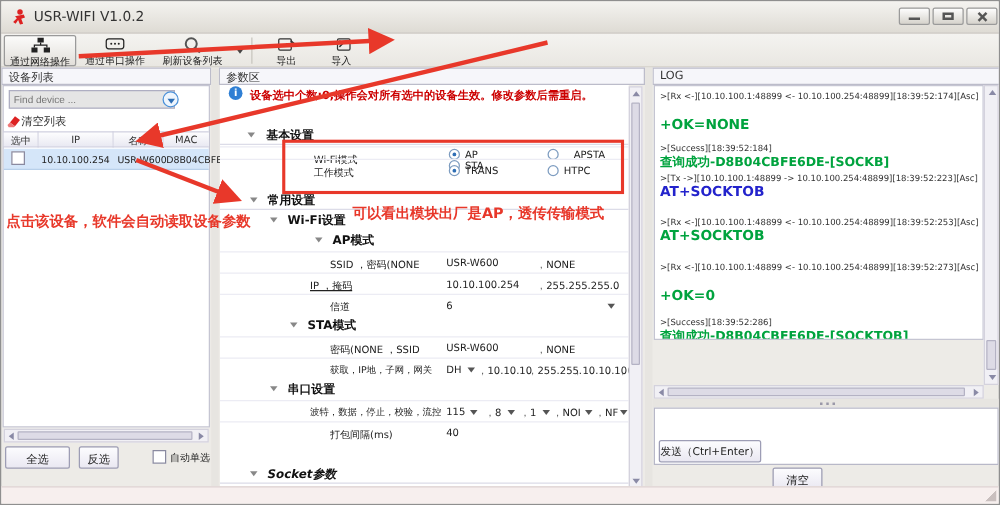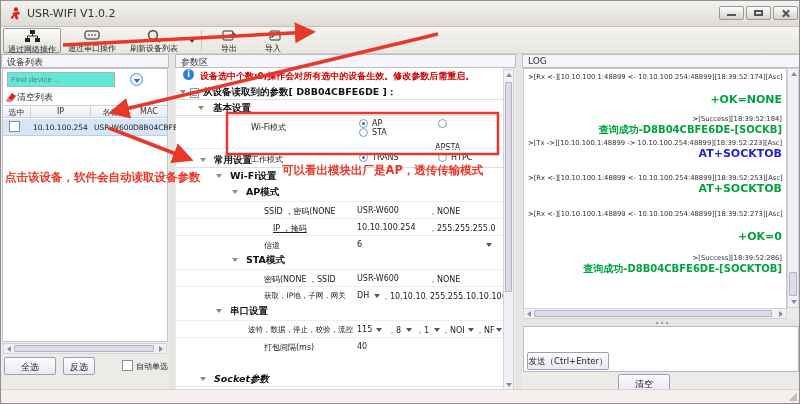--- a/index.html
+++ b/index.html
@@ -19,21 +19,21 @@
   .tbtn{position:absolute;top:1px;height:25px;text-align:center;font-size:8px;color:#222;padding-top:1px;}
   .tbtn .ticon{display:block;height:14px;margin:0 auto;}
   .tbtn.active{background:linear-gradient(#fbfbfa,#e2dfda);border:1px solid #9a9a9a;border-radius:2px;}
   .tsep{position:absolute;top:3px;width:1px;height:21px;background:#c8c5be;}
   .ddtri{display:inline-block;width:0;height:0;border-left:3px solid transparent;border-right:3px solid transparent;border-top:4px solid #444;vertical-align:middle;}
   
   .phead{position:absolute;top:53px;height:14px;background:#f6f6fa;border:1px solid #bcbcca;font-size:9px;color:#333;padding:1px 0 0 5px;}
   .vsplit{position:absolute;top:53px;bottom:14px;width:6px;background:#e7e5e1;}
   
   #leftbody{position:absolute;left:1px;top:67px;width:166px;height:274px;background:#fff;border:1px solid #c5c5d2;}
-  #finddev{position:absolute;left:4px;top:3px;width:108px;height:15px;border:1px solid #aeaec2;font-size:8px;color:#777;padding:1px 3px;background:#5eead4;}
+  #finddev{position:absolute;left:4px;top:3px;width:133px;height:15px;border:1px solid #aeaec2;font-size:8px;color:#777;padding:1px 3px;background:#e5e5e5;}
   #findbtn{position:absolute;left:127px;top:4px;width:13px;height:13px;border:1px solid #4a90d9;border-radius:50%;background:#eef5fd;}
   #findbtn::after{content:"";position:absolute;left:3px;top:5px;border-left:3px solid transparent;border-right:3px solid transparent;border-top:4px solid #2f6fb5;}
   #clearlist{position:absolute;left:14px;top:22px;font-size:9px;color:#333;}
   #eraser{position:absolute;left:-12px;top:1px;}
   #dtable{position:absolute;left:0;top:36px;width:164px;}
   .dth{position:absolute;top:0;height:13px;background:linear-gradient(#fdfdfe,#e9e9f2);border-right:1px solid #cfcfe0;border-top:1px solid #cfcfe0;border-bottom:1px solid #cfcfe0;font-size:8px;color:#333;text-align:center;padding-top:1px;}
   #drow{position:absolute;left:0;top:14px;width:164px;height:17px;background:#d5e6f9;border-bottom:1px solid #b8d0ea;}
   .dcell{position:absolute;top:4px;font-size:7.5px;color:#222;white-space:nowrap;}
   .cbx{position:absolute;width:11px;height:11px;background:#fff;border:1px solid #8a8aa0;}
   
@@ -57,21 +57,21 @@
   .pval.c2::before{content:"，";color:#666;}
   .rad{position:absolute;width:9px;height:9px;border:1px solid #7d9cc0;border-radius:50%;background:#fff;}
   .rad.on::after{content:"";position:absolute;left:2px;top:2px;width:3px;height:3px;border-radius:50%;background:#2f6fb5;}
   .rlab{position:absolute;font-size:8px;color:#222;}
   .cmbtri{position:absolute;width:0;height:0;border-left:3px solid transparent;border-right:3px solid transparent;border-top:4px solid #555;}
   #notice{position:absolute;left:24px;top:2px;font-size:9px;font-weight:bold;color:#c00;white-space:nowrap;}
   #infoicon{position:absolute;left:7px;top:1px;width:11px;height:11px;border-radius:50%;background:#2f7fd4;color:#fff;font-size:8px;font-weight:bold;text-align:center;line-height:11px;}
   #docicon{position:absolute;left:14px;top:3px;width:9px;height:10px;border:1px solid #7a9ac0;background:#fff;}
   #docicon::after{content:"";position:absolute;left:1px;top:2px;right:1px;height:1px;background:#7a9ac0;box-shadow:0 2px 0 #7a9ac0,0 4px 0 #7a9ac0;}
   
-  #logarea{position:absolute;left:522px;top:67px;width:264px;height:304px;background:#fff;border:1px solid #c5c5d2;padding:2px 4px;overflow:hidden;text-align:right;}
+  #logarea{position:absolute;left:522px;top:67px;width:264px;height:204px;background:#fff;border:1px solid #c5c5d2;padding:2px 4px;overflow:hidden;}
   .lg{white-space:nowrap;}
   .lg.meta{font-size:6.8px;color:#333;}
   .lg.resp{font-size:11px;font-weight:600;color:#00a33e;}
   .lg.sent{font-size:11px;font-weight:600;color:#2323cc;}
   .lg.success{font-size:10px;font-weight:bold;color:#00a33e;}
   .mt2{margin-top:2px;}.mt12{margin-top:12px;}.mt14{margin-top:14px;}.mt16{margin-top:15px;}
   .mb10{margin-bottom:9px;}.mb12{margin-bottom:11px;}
   #hsplit{position:absolute;left:521px;top:318px;width:278px;height:7px;background:#e7e5e1;}
   #hsplit::after{content:"";position:absolute;left:50%;top:3px;width:2px;height:2px;background:#9a98a8;box-shadow:-5px 0 0 #9a98a8,5px 0 0 #9a98a8;}
   #sendbox{position:absolute;left:522px;top:325px;width:276px;height:46px;background:#fff;border:1px solid #b8b8c8;}
@@ -190,68 +190,63 @@
   </div>
   <div class="pbtn" style="left:3px;top:356px;width:52px;">全选</div>
   <div class="pbtn" style="left:62px;top:356px;width:32px;">反选</div>
   <span class="cbx" style="left:121px;top:359px;"></span>
   <span id="autolabel" style="left:135px;top:360px;">自动单选</span>
 
   <div id="pbody">
     <div id="infoicon">i</div>
     <div id="notice">设备选中个数:0,操作会对所有选中的设备生效。修改参数后需重启。</div>
 
-    <div class="sec" style="top:17px;">
-      <span class="tri" style="left:4px;top:5px;"></span>
-      <span id="docicon"></span>
-      <span class="st" style="left:27px;">从设备读取到的参数[ D8B04CBFE6DE ]：</span>
-    </div>
 
     <div class="sec" style="top:33px;">
       <span class="tri" style="left:22px;top:5px;"></span>
       <span class="st" style="left:37px;">基本设置</span>
     </div>
 
     <div class="prow" style="top:49px;height:18px;">
       <span class="plabel" style="left:75px;top:4px;">Wi-Fi模式</span>
       <span class="rad on" style="left:183px;top:1px;"></span>
       <span class="rlab" style="left:196px;top:1px;">AP</span>
       <span class="rad" style="left:262px;top:1px;"></span>
-      <span class="rlab" style="left:259px;top:1px;margin-top:24px;">APSTA</span>
+      <span class="rlab" style="left:283px;top:1px;">APSTA</span>
       <span class="rad" style="left:183px;top:10px;"></span>
       <span class="rlab" style="left:196px;top:10px;">STA</span>
     </div>
-    <div class="prow" style="top:80px;height:18px;padding-left:38px;">
+    <div class="prow" style="top:59px;height:18px;padding-left:38px;">
       <span class="plabel" style="left:75px;top:5px;">工作模式</span>
       <span class="rad on" style="left:183px;top:4px;"></span>
       <span class="rlab" style="left:196px;top:4px;">TRANS</span>
       <span class="rad" style="left:262px;top:4px;"></span>
       <span class="rlab" style="left:275px;top:4px;">HTPC</span>
     </div>
 
     <div class="sec" style="top:85px;">
       <span class="tri" style="left:24px;top:5px;"></span>
       <span class="st" style="left:38px;">常用设置</span>
     </div>
     <div class="sec" style="top:101px;border-bottom:none;">
       <span class="tri" style="left:40px;top:5px;"></span>
       <span class="st" style="left:54px;">Wi-Fi设置</span>
     </div>
-    <div class="sec" style="top:117px;border-bottom:none;">
+    <div class="sec" style="top:117px;border-bottom:none;margin-left:20px;">
       <span class="tri" style="left:56px;top:5px;"></span>
       <span class="st" style="left:70px;">AP模式</span>
     </div>
 
     <div class="prow" style="top:133px;height:17px;">
       <span class="plabel" style="left:88px;top:4px;">SSID ，密码(NONE</span>
       <span class="pval" style="left:181px;top:4px;">USR-W600</span>
       <span class="pval c2" style="left:253px;top:4px;">NONE</span>
     </div>
     <div class="prow" style="top:150px;height:17px;">
-      <span class="plabel" style="left:97px;top:4px;text-decoration:underline;">IP ，掩码</span>
+      <span class="plabel" style="left:72px;top:4px;text-decoration:underline;">IP ，掩码</span>
       <span class="pval" style="left:181px;top:4px;">10.10.100.254</span>
       <span class="pval c2" style="left:253px;top:4px;">255.255.255.0</span>
     </div>
     <div class="prow" style="top:167px;height:17px;">
       <span class="plabel" style="left:88px;top:4px;">信道</span>
       <span class="pval" style="left:181px;top:4px;">6</span>
       <span class="cmbtri" style="left:310px;top:7px;"></span>
     </div>
 
     <div class="sec" style="top:185px;border-bottom:none;">
@@ -328,21 +323,21 @@
   </div>
 
   <div class="sbar" style="left:522px;top:307px;width:264px;height:11px;">
     <span class="sarr l" style="left:3px;top:2px;"></span>
     <span class="sthumb" style="left:10px;top:1px;width:238px;height:7px;"></span>
     <span class="sarr r" style="right:3px;top:2px;"></span>
   </div>
   <div id="hsplit"></div>
   <div id="sendbox"></div>
   <div class="pbtn" style="left:526px;top:351px;width:82px;font-size:8.5px;">发送（Ctrl+Enter）</div>
-  <div class="pbtn" style="left:617px;top:373px;width:52px;">清空</div>
+  <div class="pbtn" style="left:617px;top:373px;width:40px;">清空</div>
 
   <div id="statusbar">
       <span id="grip"></span>
     </div>
 
   <div class="redtxt" style="left:4px;top:169px;font-size:11.5px;">点击该设备，软件会自动读取设备参数</div>
   <div class="redtxt" style="left:281px;top:162px;font-size:11.5px;">可以看出模块出厂是AP，透传传输模式</div>
 
   <svg id="overlay" width="800" height="404">
     <defs>

